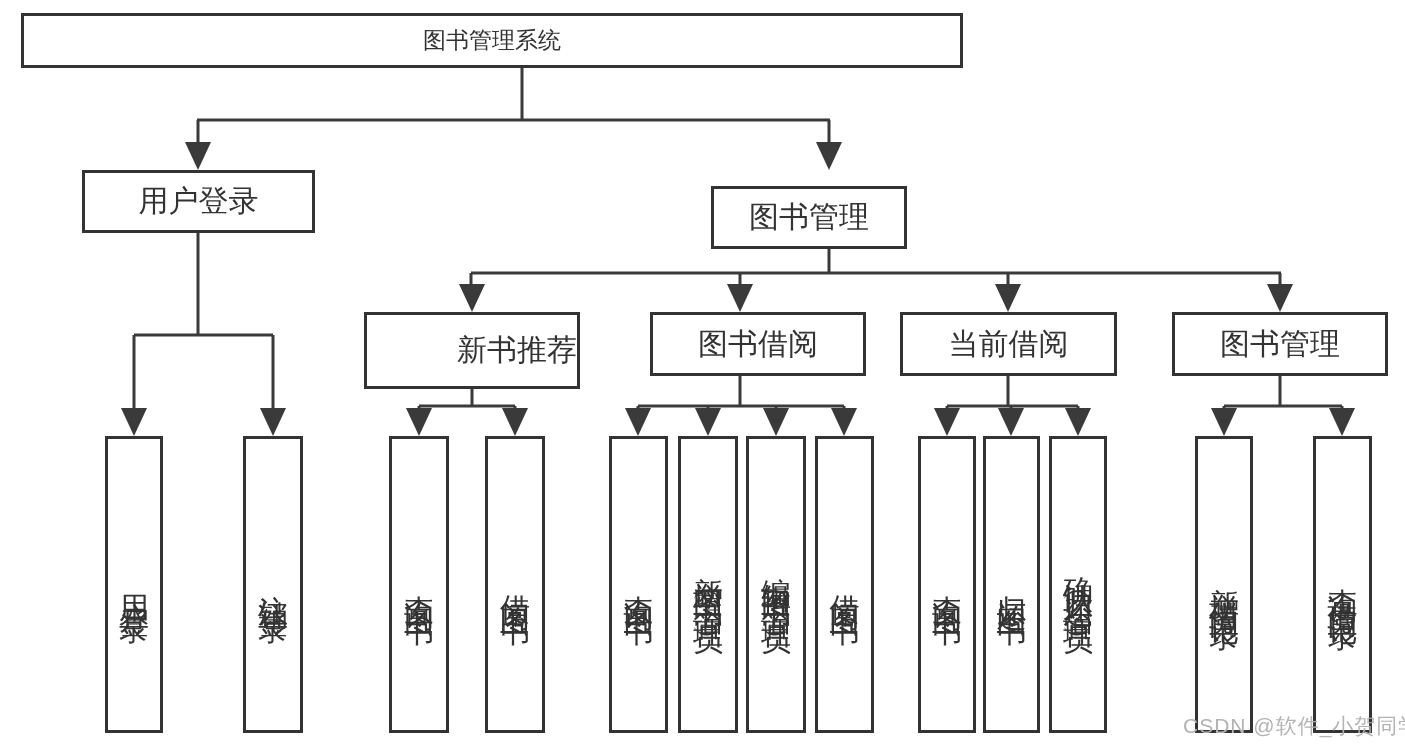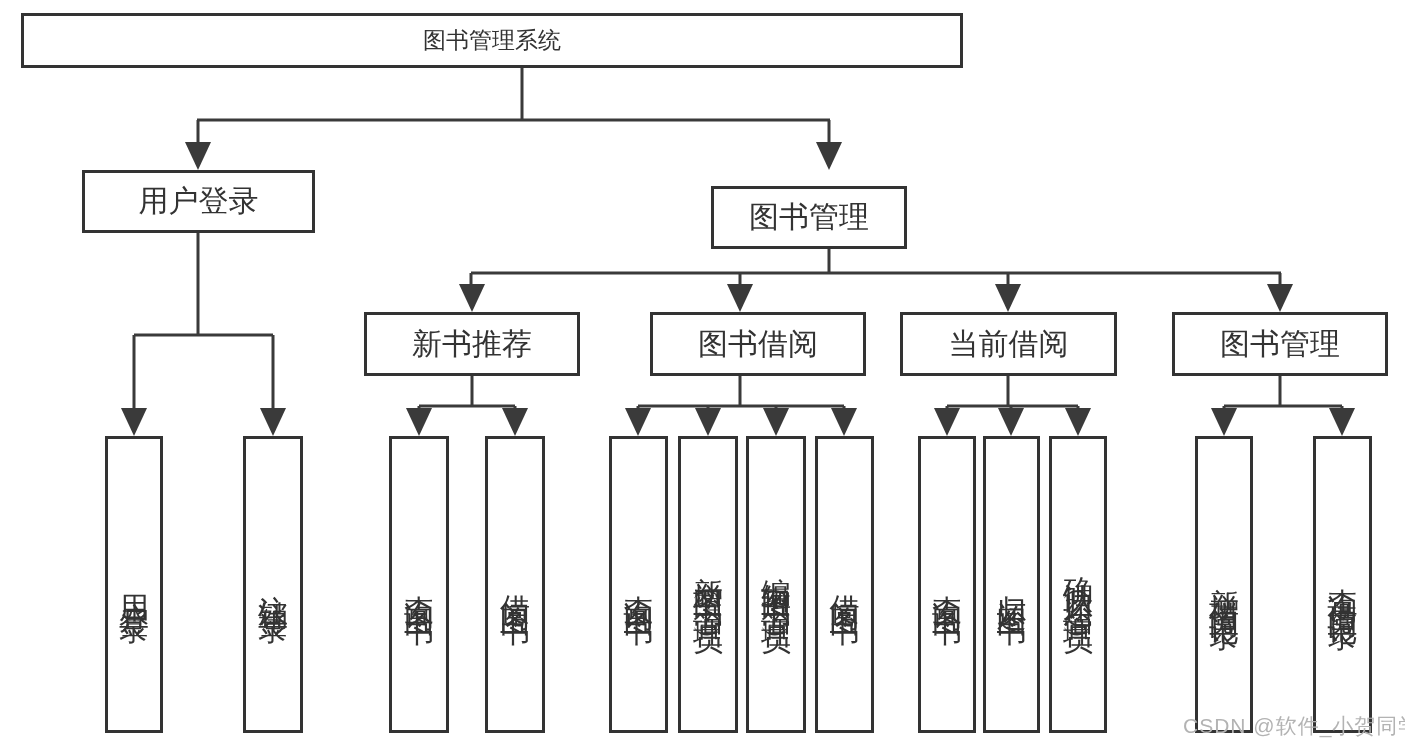--- a/index.html
+++ b/index.html
@@ -130,21 +130,21 @@
     <span>图书管理系统</span>
   </div>
 
   <div class="node" style="left:82px; top:170px; width:233px; height:63px;">
     <span>用户登录</span>
   </div>
   <div class="node" style="left:711px; top:186px; width:196px; height:63px;">
     <span>图书管理</span>
   </div>
 
-  <div class="node" style="left:364px; top:312px; width:216px; height:64px;">
+  <div class="node" style="left:364px; top:312px; width:216px; height:77px;justify-content:flex-end;">
     <span>新书推荐</span>
   </div>
   <div class="node" style="left:650px; top:312px; width:216px; height:64px;">
     <span>图书借阅</span>
   </div>
   <div class="node" style="left:900px; top:312px; width:217px; height:64px;">
     <span>当前借阅</span>
   </div>
   <div class="node" style="left:1172px; top:312px; width:216px; height:64px;">
     <span>图书管理</span>

